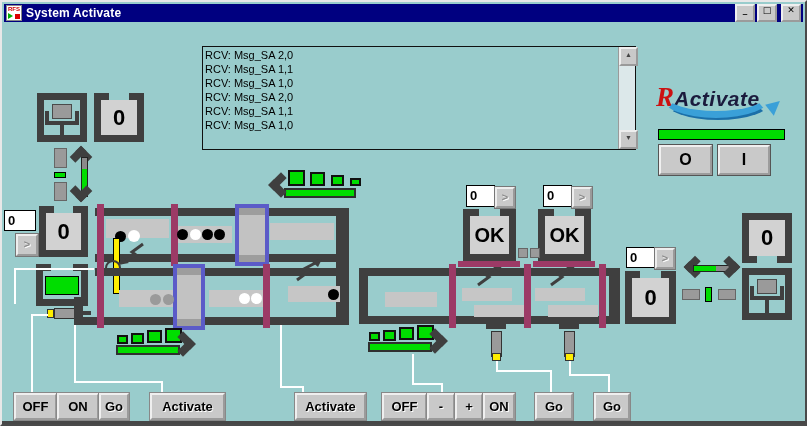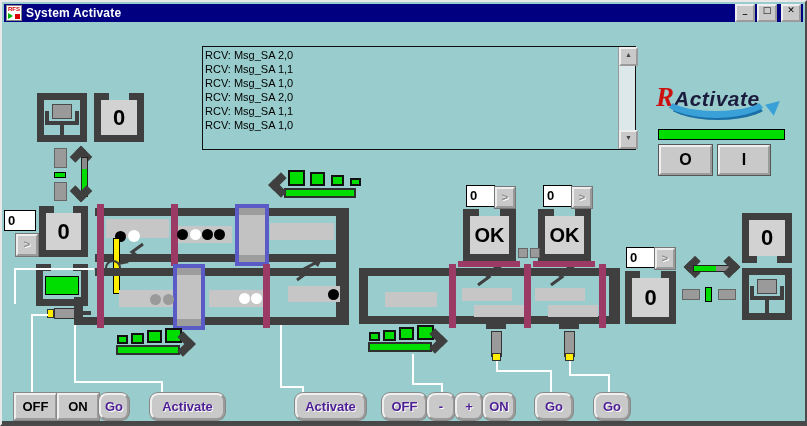--- a/index.html
+++ b/index.html
@@ -62,21 +62,21 @@
   
   .numin{background:#fff;border:1px solid #000;font-size:13px;font-weight:bold;color:#000;line-height:19px;padding-left:3px;}
   .chevbtn{background:#c9c9c9;border:2px outset #eee;box-shadow:0 0 0 1px #777;color:#8a8a8a;
            text-shadow:1px 1px 0 #fff;font-weight:bold;font-size:11px;text-align:center;line-height:16px;}
   .pbtn{background:#c9c9c9;border:2px outset #f0f0f0;box-shadow:0 0 0 1px #555;display:flex;align-items:center;justify-content:center;
         font-weight:bold;font-size:16px;color:#000;}
   .stopbtn{background:#ffc9c9;border:2px outset #ffecec;box-shadow:0 0 0 1px #9a9a9a;display:flex;align-items:center;justify-content:center;
         font-weight:bold;font-size:13px;color:#000;}
   .cbtn{background:#c9c9c9;border:2px outset #efefef;box-shadow:0 0 0 1px #888;display:flex;align-items:center;justify-content:center;
         font-weight:bold;font-size:13px;color:#000;}
-  .cbtn.dis{color:#4c1d95;text-shadow:1px 1px 0 #fff;border-radius:8px;}
+  .cbtn.dis{color:#000000;text-shadow:1px 1px 0 #fff;}
 </style>
 </head>
 <body>
 
 <div id="app">
 
   <div class="abs titlebar">
     <div class="appicon">
       <span class="rfs">RFS</span>
       <span class="tri"></span>

